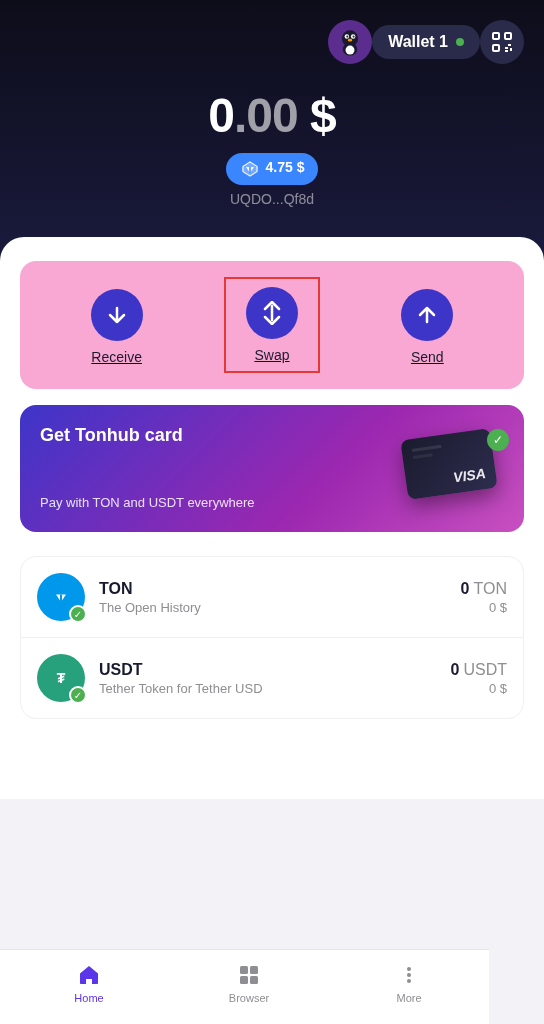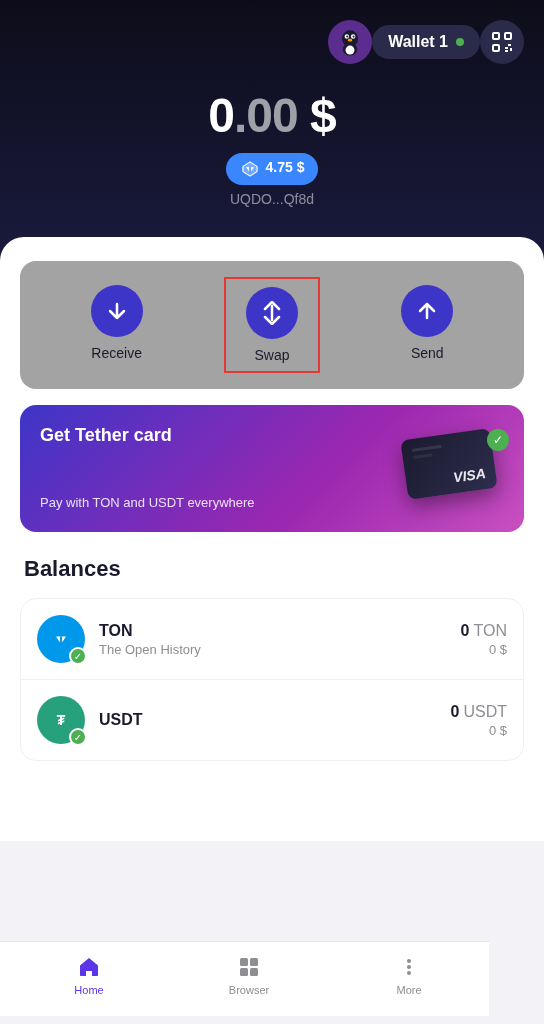--- a/index.html
+++ b/index.html
@@ -128,25 +128,26 @@
       margin-top: -30px;
       position: relative;
       z-index: 2;
       padding: 24px 20px 20px 20px;
     }
 
     
     .action-buttons {
       display: flex;
       justify-content: space-around;
-      align-items: flex-start;
-      background: #a3a3a3;
+      align-items: flex-end;
+      background: #f9a8d4;
       border-radius: 16px;
       padding: 16px 20px;
       margin-bottom: 16px;
+      text-decoration: underline;
     }
 
     .action-btn {
       display: flex;
       flex-direction: column;
       align-items: center;
       gap: 8px;
       cursor: pointer;
       background: none;
       border: none;
@@ -352,21 +353,21 @@
     .token-usd {
       font-size: 13px;
       color: #8e8e93;
       text-align: right;
       margin-top: 2px;
     }
 
     
     .bottom-nav {
       position: fixed;
-      bottom: 8px;
+      bottom: 0;
       left: 0;
       width: 489px;
       background: #ffffff;
       border-top: 1px solid #e5e5ea;
       display: flex;
       align-items: center;
       justify-content: space-around;
       padding: 8px 0 16px 9px;
       z-index: 100;
     }
@@ -503,34 +504,33 @@
         <svg width="24" height="24" viewBox="0 0 24 24" fill="none">
           <path d="M12 19V5M5 12l7-7 7 7" stroke="white" stroke-width="2.5" stroke-linecap="round" stroke-linejoin="round"></path>
         </svg>
       </div>
       <span class="action-label">Send</span>
     </button>
   </div>
 
   <div class="promo-banner">
     <div class="promo-text">
-      <div class="promo-title">Get Tether card</div>
+      <div class="promo-title">Get Tonhub card</div>
       <div class="promo-subtitle">Pay with TON and USDT everywhere</div>
     </div>
     <div class="promo-card-img">
       <div class="visa-card">
 
         <div style="position:absolute;top:10px;left:10px;width:30px;height:3px;background:rgba(255,255,255,0.1);border-radius:2px;"></div>
         <div style="position:absolute;top:17px;left:10px;width:20px;height:3px;background:rgba(255,255,255,0.07);border-radius:2px;"></div>
       </div>
       <div class="check-badge">✓</div>
     </div>
   </div>
 
-  <div class="balances-title">Balances</div>
 
   <div class="balance-list">
 
     <div class="balance-item">
       <div class="token-icon ton-icon">
         <svg width="28" height="28" viewBox="0 0 28 28" fill="none">
           <path d="M14 4L24 9.5V18.5L14 24L4 18.5V9.5L14 4Z" fill="#0098ea"></path>
           <path d="M9 11.5L14 19L19 11.5H9Z" fill="white"></path>
           <line x1="14" y1="11.5" x2="14" y2="19" stroke="#0098ea" stroke-width="2"></line>
         </svg>
@@ -552,20 +552,21 @@
     <div class="balance-item">
       <div class="token-icon usdt-icon">
         <svg width="28" height="28" viewBox="0 0 28 28" fill="none">
           <circle cx="14" cy="14" r="14" fill="#26a17b"></circle>
           <text x="14" y="19" text-anchor="middle" fill="white" font-size="14" font-weight="700" font-family="Arial">₮</text>
         </svg>
         <div class="verified-badge">✓</div>
       </div>
       <div class="token-info">
         <div class="token-name">USDT</div>
+        <div class="token-fullname">Tether Token for Tether USD</div>
       </div>
       <div class="token-balance">
         <div class="token-amount">
           <span>0</span>
           <span class="unit">USDT</span>
         </div>
         <div class="token-usd">0 $</div>
       </div>
     </div>
   </div>

